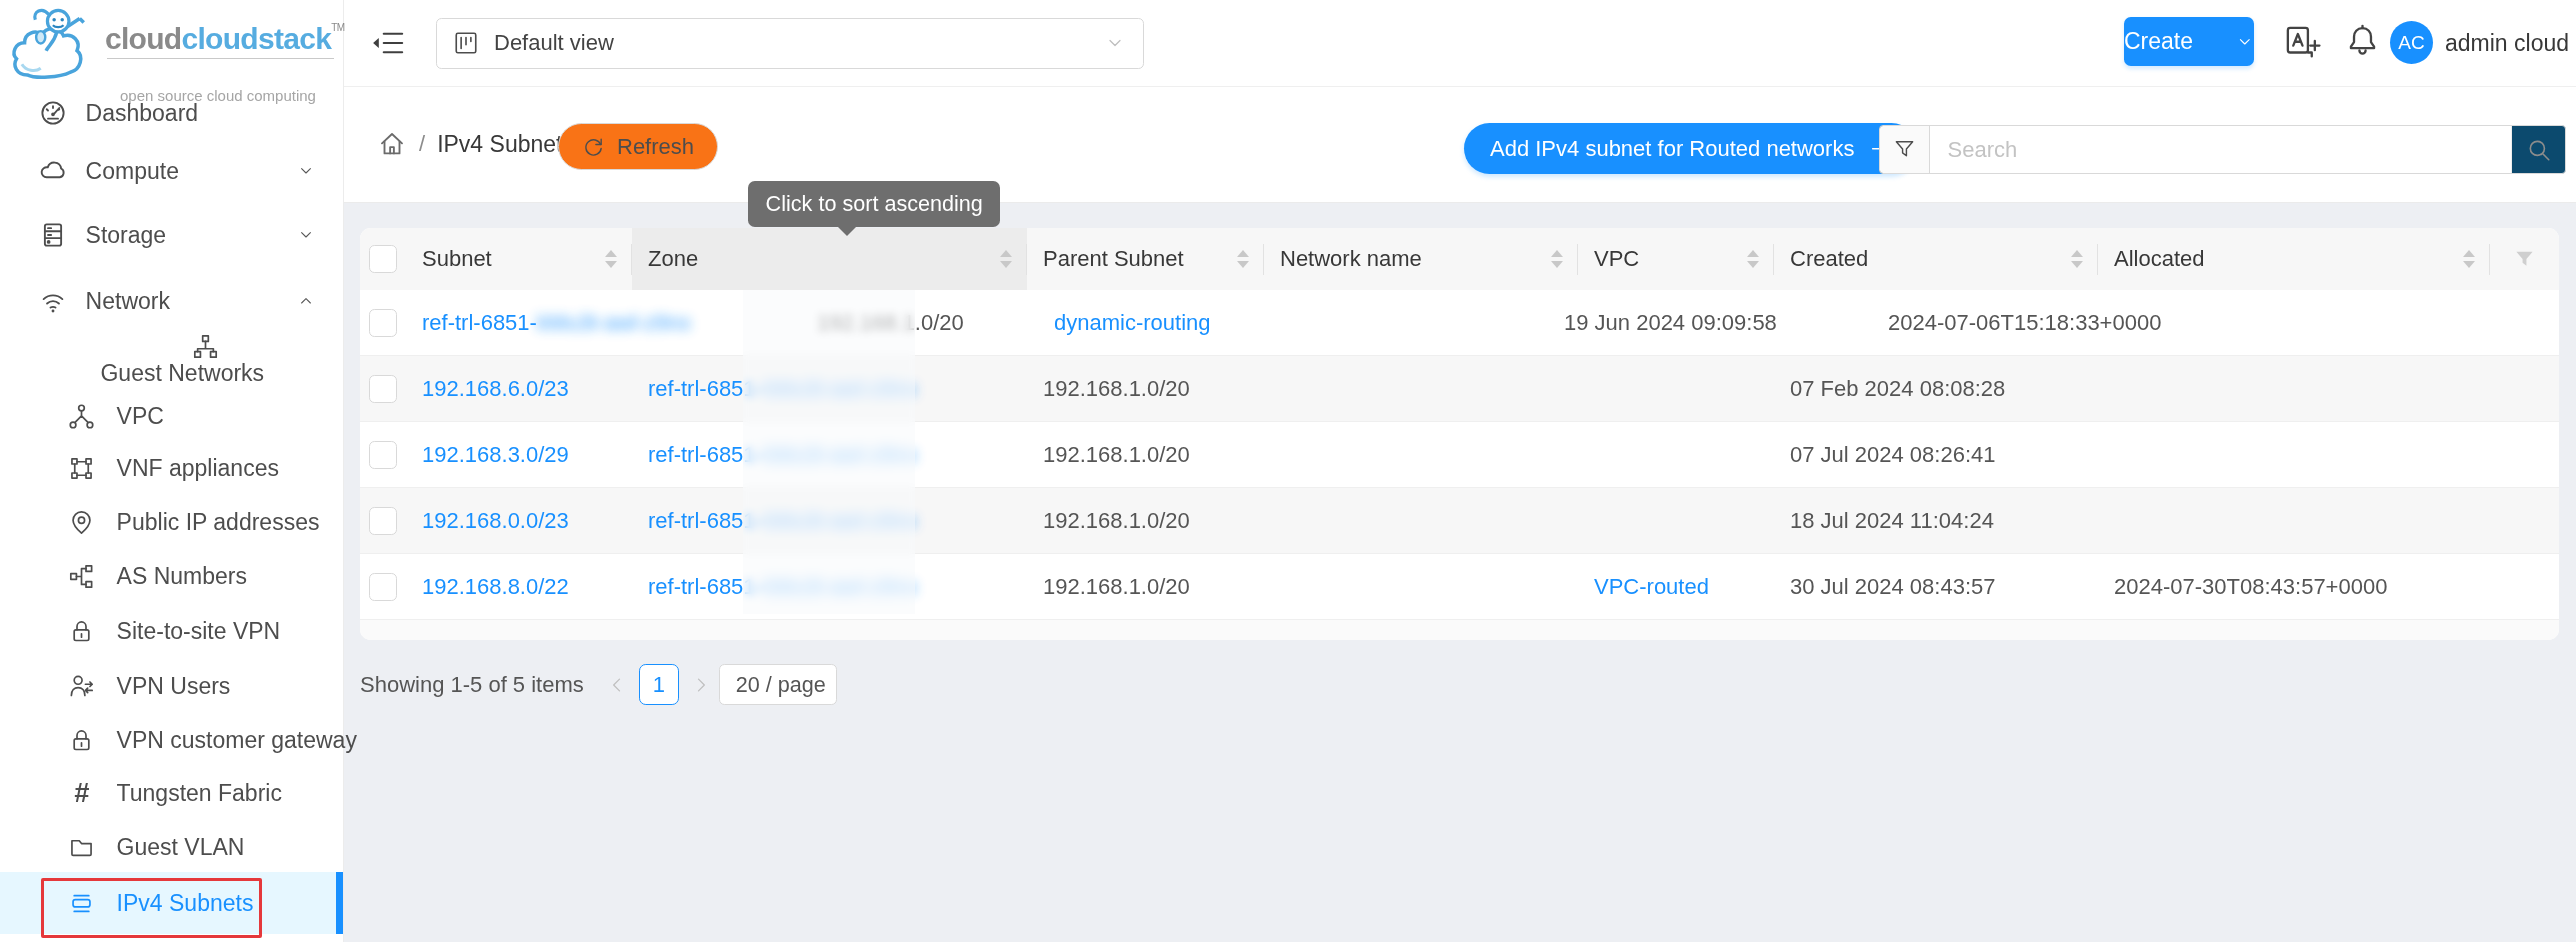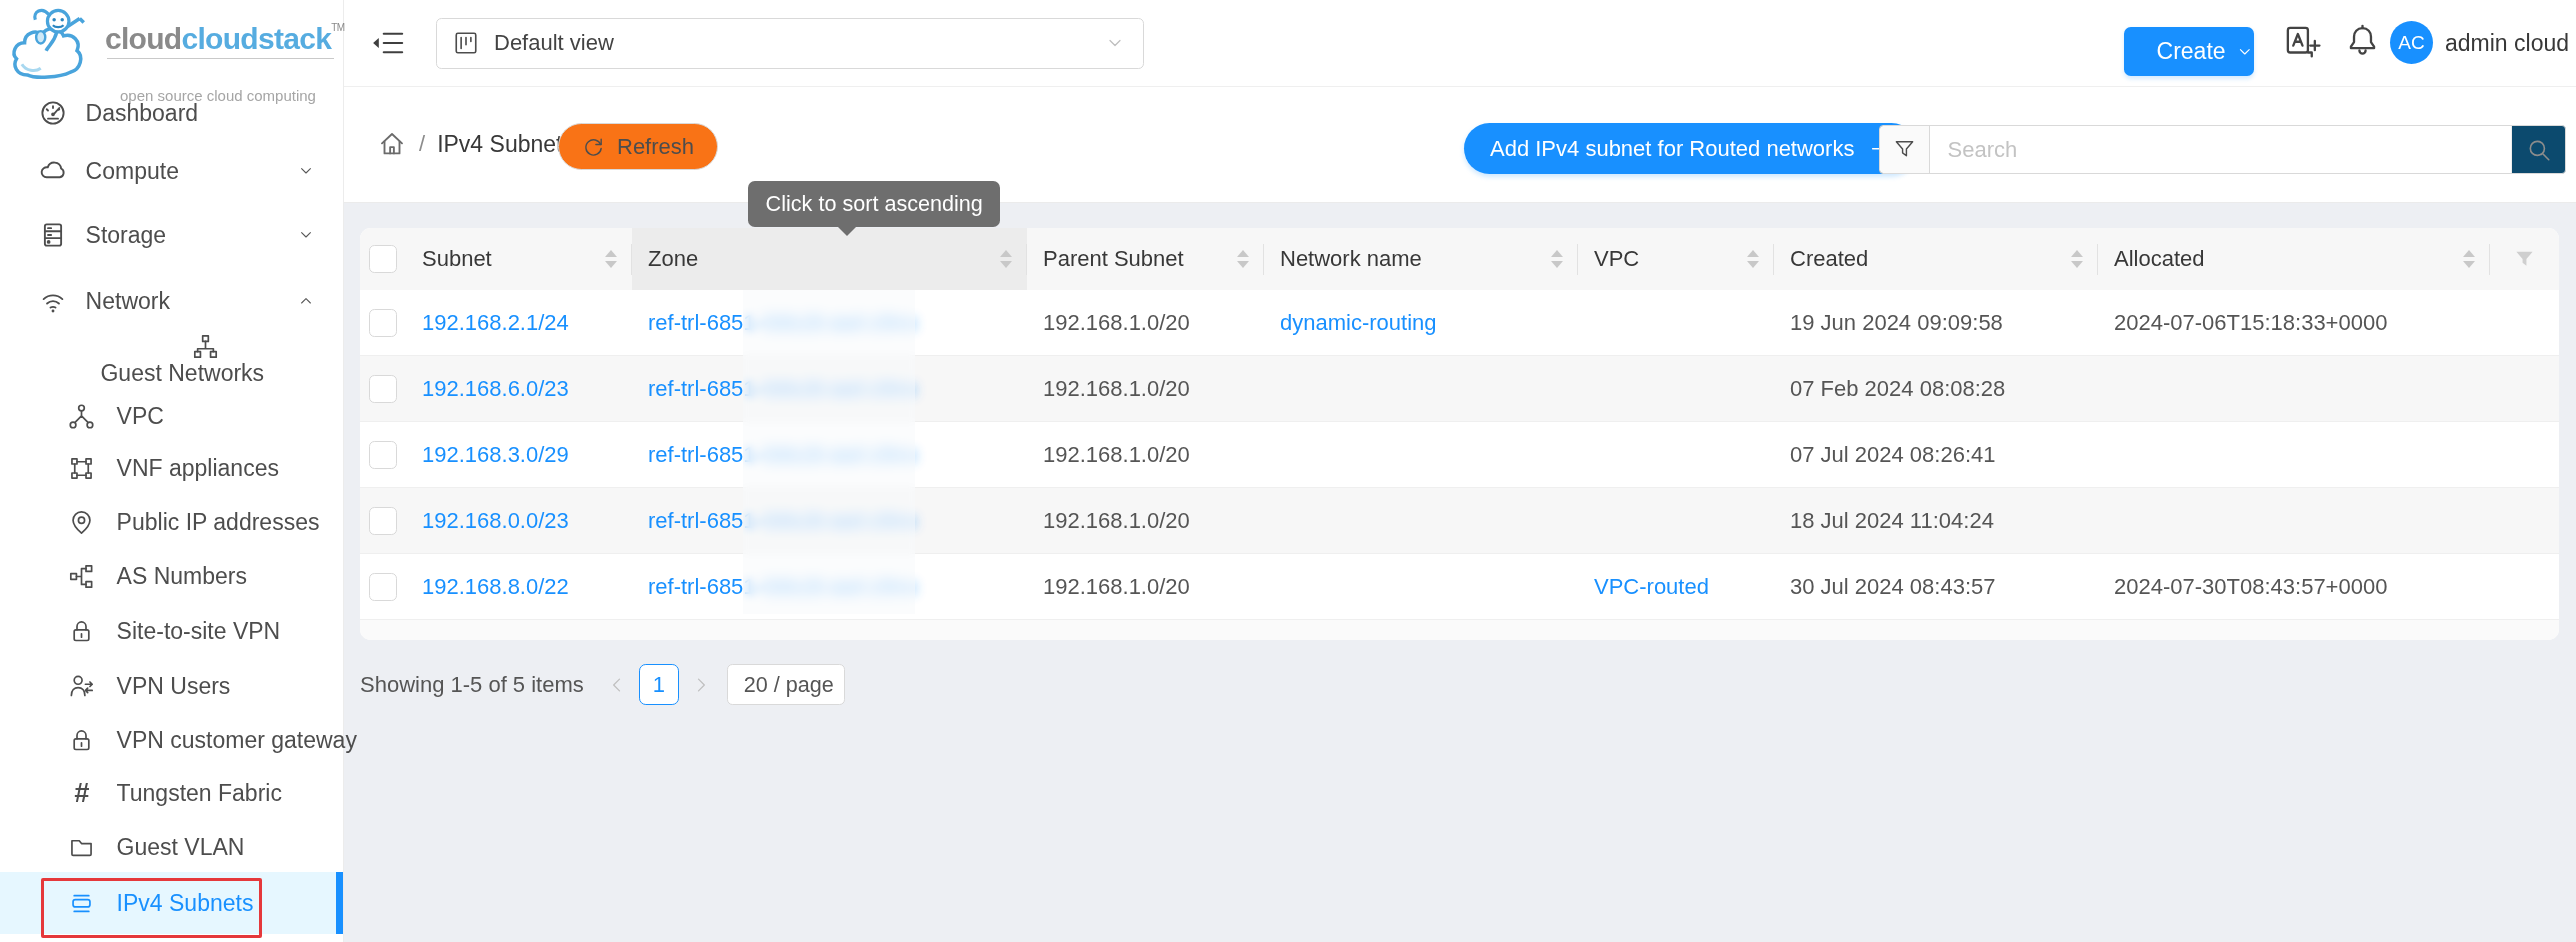--- a/index.html
+++ b/index.html
@@ -31,21 +31,21 @@
   #annot{position:absolute;left:41px;top:878px;width:215px;height:54px;border:3.4px solid #e5383b;border-radius:2px;z-index:9;}
   .tungsten{font-style:italic;font-weight:bold;font-size:27px;line-height:27px;text-align:center;}
 
   
   #topbar{position:absolute;left:343px;top:0;width:2233px;height:86px;background:#fff;border-bottom:0.7px solid #efefef;z-index:4;}
   #fold{position:absolute;left:28px;top:26px;width:34px;height:34px;color:#3f3f3f;cursor:pointer;}
   #viewsel{position:absolute;left:93px;top:17.6px;width:706px;height:49px;border:0.7px solid #d9d9d9;border-radius:5.4px;display:flex;align-items:center;background:#fff;cursor:pointer;}
   #viewsel .ic{width:26px;height:26px;margin-left:16px;color:#4d4d4d;}
   #viewsel .val{margin-left:15px;font-size:22px;color:#434343;}
   #viewsel .chev{margin-left:auto;margin-right:17.6px;width:20px;height:20px;color:#bfbfbf;}
-  #create{position:absolute;left:1781px;top:17px;width:130px;height:49px;background:#1890ff;border-radius:6.8px;color:#fff;display:flex;align-items:center;justify-content:flex-end;font-size:23px;cursor:pointer;box-shadow:0 2.7px 4px rgba(24,144,255,.18);margin-top:10px;}
+  #create{position:absolute;left:1781px;top:17px;width:130px;height:49px;background:#1890ff;border-radius:6.8px;color:#fff;display:flex;align-items:center;justify-content:space-between;font-size:23px;cursor:pointer;box-shadow:0 2.7px 4px rgba(24,144,255,.18);}
   #create .chev{width:17.6px;height:17.6px;margin-left:10.8px;color:#fff;}
   #translate{position:absolute;left:1941px;top:24px;width:37px;height:37px;color:#434343;cursor:pointer;}
   #bell{position:absolute;left:2001px;top:22px;width:37px;height:37px;color:#434343;cursor:pointer;}
   #avatar{position:absolute;left:2047px;top:21px;width:43px;height:43px;border-radius:50%;background:#1890ff;color:#fff;font-size:19px;display:flex;align-items:center;justify-content:center;cursor:pointer;}
   #username{position:absolute;left:2102px;top:0;height:86px;display:flex;align-items:center;font-size:23px;color:#383838;cursor:pointer;}
 
   
   #strip{position:absolute;left:343px;top:86px;width:2233px;height:116px;background:#fff;border-bottom:0.7px solid #ebebeb;z-index:3;}
   #crumb{position:absolute;left:34px;top:0;height:116px;display:flex;align-items:center;}
   #crumb .home{width:30px;height:30px;color:#6b6b6b;cursor:pointer;}
@@ -95,21 +95,21 @@
   .redacted{filter:blur(6px);opacity:.85;}
   #filler{height:25px;background:#fafafa;}
   #blurband{position:absolute;left:383px;top:62px;width:172px;height:324px;background:rgba(248,249,251,.55);backdrop-filter:blur(4px);pointer-events:none;}
   .funnel-fill{fill:#cfcfcf;stroke:none;}
 
   
   #pager{position:absolute;left:360px;top:664px;height:41px;display:flex;align-items:center;z-index:2;}
   #pager .summary{font-size:22px;color:#555;margin-right:23px;}
   .pg-nav{width:20px;height:20px;color:#bfbfbf;cursor:pointer;}
   #pg-current{width:38px;height:39px;border:1.4px solid #1890ff;border-radius:6.8px;background:#fff;color:#1890ff;font-size:22px;display:flex;align-items:center;justify-content:center;margin:0 12px;cursor:pointer;}
-  #pg-size{width:116px;height:39px;border:0.7px solid #d9d9d9;border-radius:5.4px;background:#fff;display:flex;align-items:center;margin-left:16px;cursor:pointer;}
+  #pg-size{width:116px;height:39px;border:0.7px solid #d9d9d9;border-radius:5.4px;background:#fff;display:flex;align-items:center;margin-left:8px;cursor:pointer;}
   #pg-size .val{font-size:21.6px;color:#555;margin-left:16px;white-space:nowrap;}
   #pg-size .chev{width:16px;height:16px;color:#bfbfbf;margin-left:auto;margin-right:12px;}
 </style>
 </head>
 <body>
 
 <svg width="0" height="0" style="position:absolute">
   <defs>
     <symbol id="i-dashboard" viewBox="0 0 48 48">
         <circle cx="24" cy="24" r="17"></circle>
@@ -487,23 +487,20 @@
         <svg class="ic" width="23" height="23" viewBox="0 0 48 48">
             <path class="funnel-fill" d="M7 8 h34 l-13 15 v14 l-8 -6 v-8 z"></path>
           </svg>
       </div>
     </div>
     <div id="tbody">
         <div class="trow">
     <div class="cell c-check">
             <span class="checkbox"></span>
           </div>
-    <div class="cell c-subnet">
-            <a class="link pad">192.168.2.1/24</a>
-          </div>
     <div class="cell c-zone">
             <a class="link pad"><span class="zprefix">ref-trl-6851-</span><span class="redacted">kMu3t-awl-z9nx</span></a>
           </div>
     <div class="cell c-parent">
             <span class="pad">192.168.1.0/20</span>
           </div>
     <div class="cell c-network">
             <a class="link pad">dynamic-routing</a>
           </div>
     <div class="cell c-vpc">

